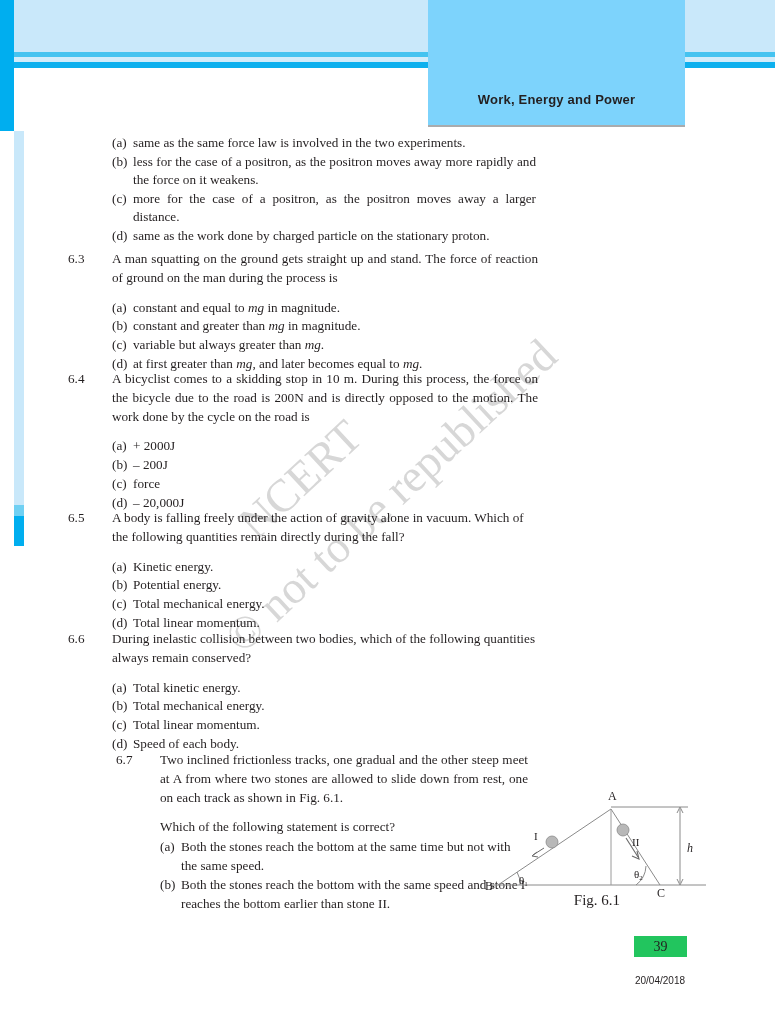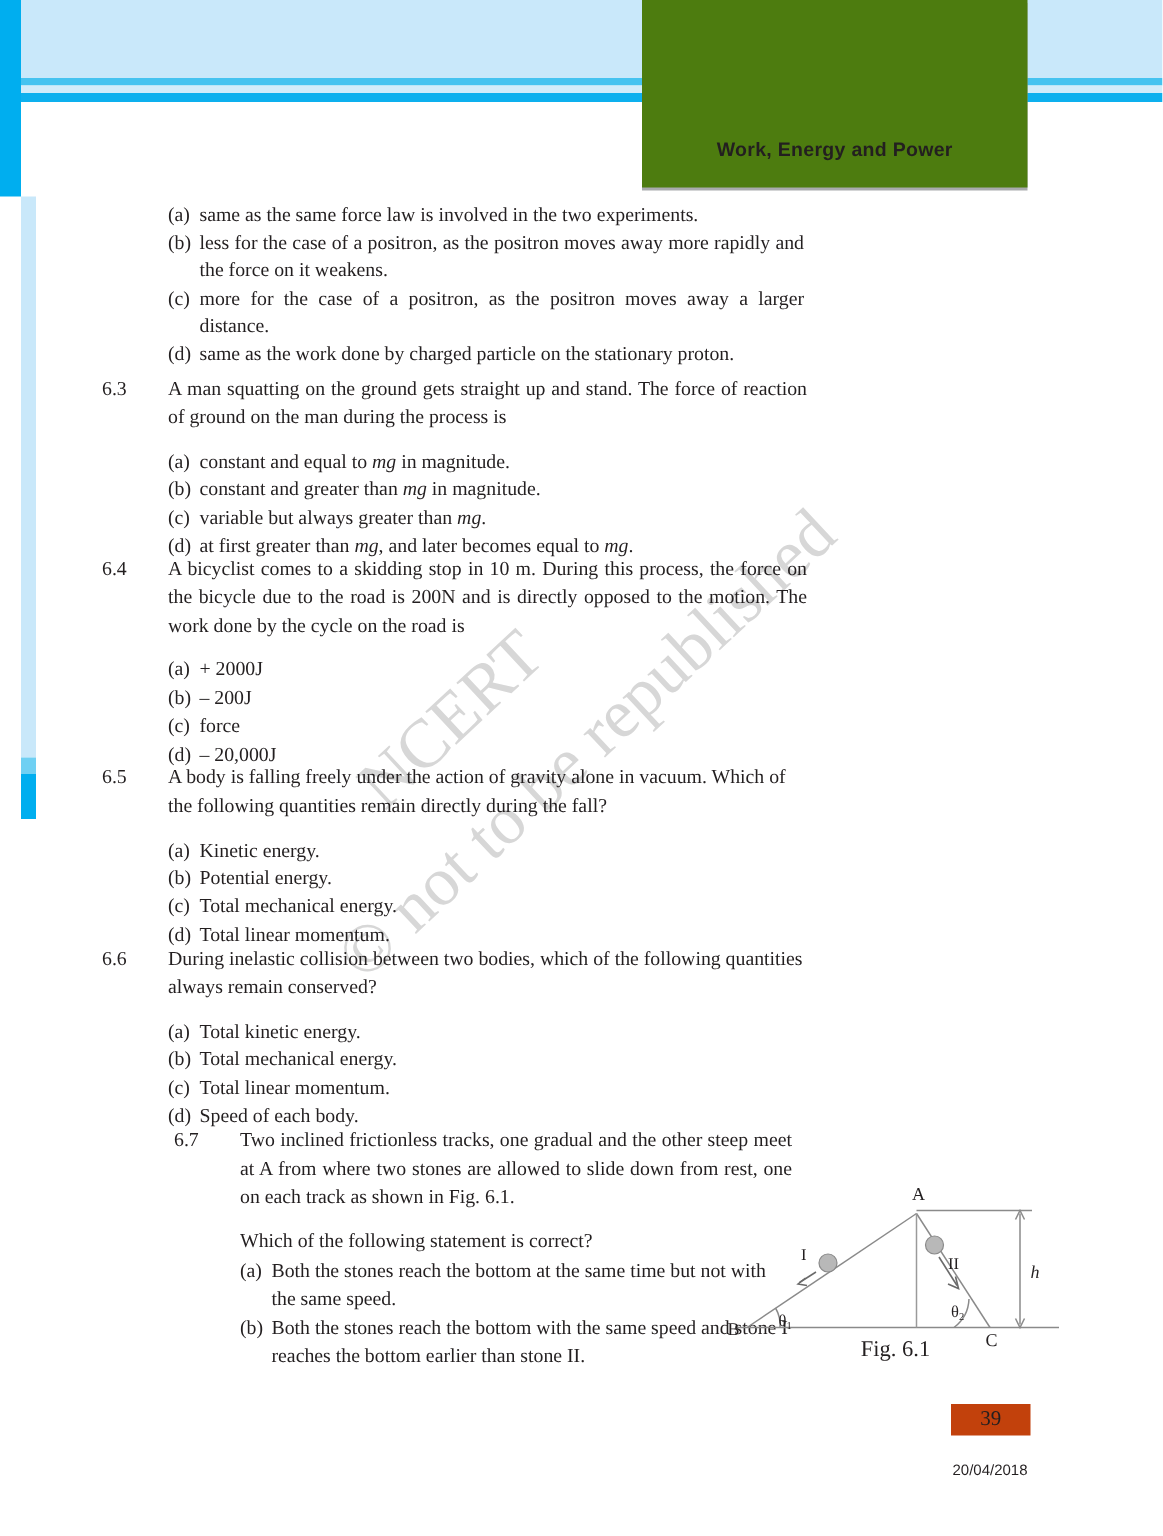--- a/index.html
+++ b/index.html
@@ -64,21 +64,21 @@
     left: 14px; top: 516px;
     width: 10px; height: 30px;
     background: #00aeef;
   }
 
   
   .title-box {
     position: absolute;
     left: 428px; top: 0;
     width: 257px; height: 125px;
-    background: #4d7c0f;
+    background: #7dd3fc;
     box-shadow: 0 2px 0 #a9abad;
   }
   .title-text {
     position: absolute;
     left: 0; right: 0;
     bottom: 18px;
     text-align: center;
     font-family: "Liberation Sans", "DejaVu Sans", sans-serif;
     font-weight: bold;
     font-size: 13px;
@@ -177,21 +177,21 @@
     font-size: 15px;
   }
 
   
   .page-num-box {
     position: absolute;
     left: 634px;
     top: 936px;
     width: 53px;
     height: 21px;
-    background: #c2410c;
+    background: #22c55e;
     text-align: center;
     font-size: 14px;
     line-height: 21px;
     color: #231f20;
   }
   .footer-date {
     position: absolute;
     left: 624px;
     top: 975px;
     width: 72px;

